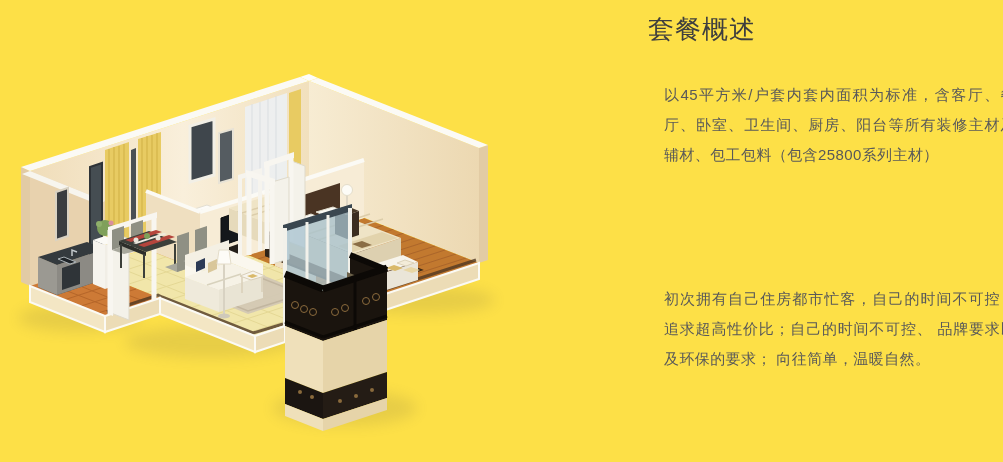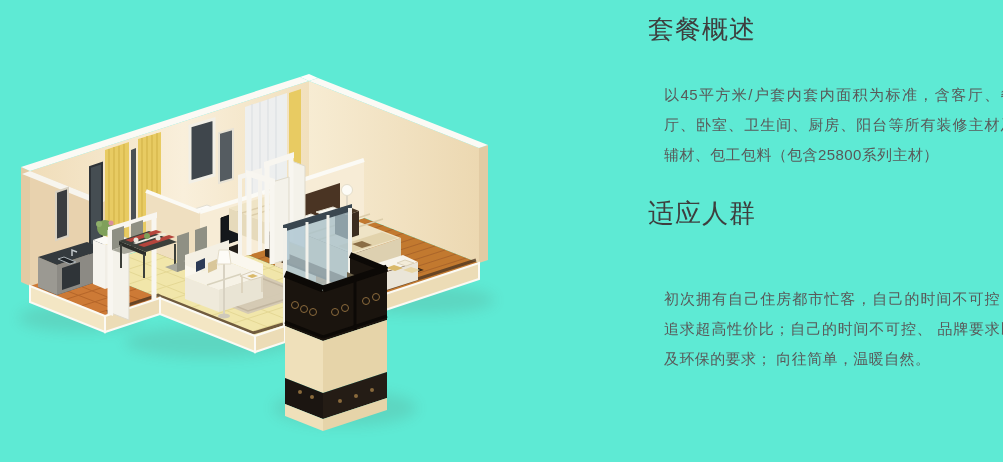--- a/index.html
+++ b/index.html
@@ -1,16 +1,16 @@
 <!DOCTYPE html>
 <html><head>
 <meta charset="utf-8">
 <style>
   html,body{margin:0;padding:0;background:#ffffff;}
-  .page{position:relative;width:1003px;height:462px;background:#5eead4;overflow:hidden;
+  .page{position:relative;width:1003px;height:462px;background:#fde047;overflow:hidden;
         font-family:"Liberation Sans","DejaVu Sans",sans-serif;}
   .plan{position:absolute;left:0;top:0;width:645px;height:462px;margin:0;}
   .text-col{position:absolute;left:648px;top:0;width:352px;height:462px;}
   .text-col h2{position:absolute;left:0;margin:0;font-size:26px;font-weight:400;color:#3e3e3e;letter-spacing:1px;}
   .text-col p{position:absolute;left:12px;margin:4px;width:352px;font-size:15px;line-height:30px;
               color:#595959;text-align:justify;letter-spacing:0.4px;}
   #h1{top:12px;} #p1{top:76px;} #h2{top:196px;} #p2{top:280px;}
 </style>
 </head>
 <body>
@@ -425,17 +425,16 @@
           <polygon points="285,404 323,419 323,431 285,416" fill="#efe0ba"></polygon>
           <polygon points="323,419 387,398 387,410 323,431" fill="#e6d4a9"></polygon>
         </g>
       </g>
     </svg>
   </figure>
 
   <section class="text-col">
     <h2 id="h1">套餐概述</h2>
     <p id="p1">以45平方米/户套内套内面积为标准，含客厅、餐厅、卧室、卫生间、厨房、阳台等所有装修主材及辅材、包工包料（包含25800系列主材）</p>
-    <h2 id="h2">适应人群</h2>
     <p id="p2">初次拥有自己住房都市忙客，自己的时间不可控；追求超高性价比；自己的时间不可控、 品牌要求以及环保的要求； 向往简单，温暖自然。</p>
   </section>
 
 </div>
 
 </body></html>

